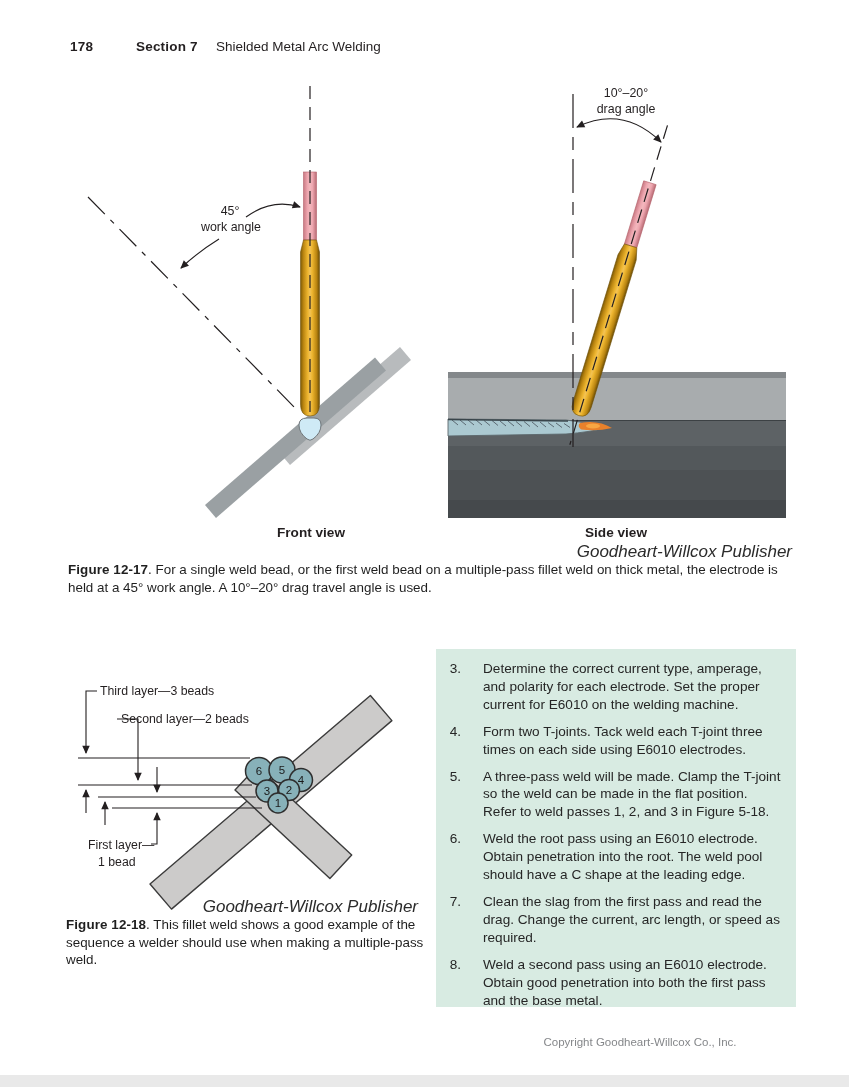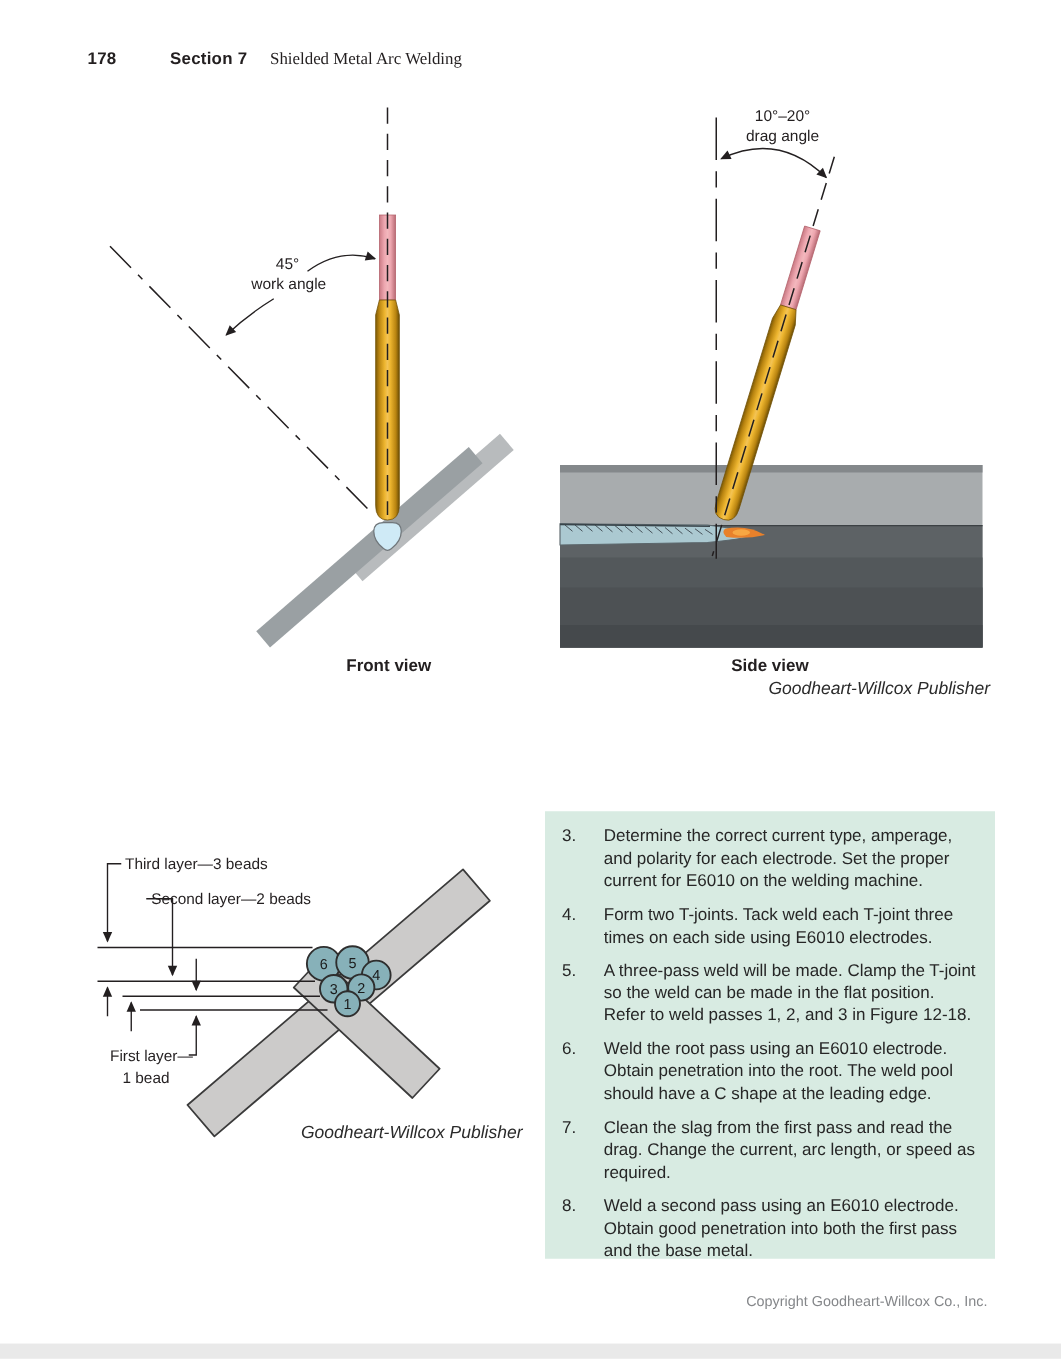--- a/index.html
+++ b/index.html
@@ -1,43 +1,43 @@
 <!DOCTYPE html>
 <html><head>
 <meta charset="utf-8">
 <style>
   html,body{margin:0;padding:0;background:#e9e9e9;}
   .page{position:relative;width:849px;height:1075px;background:#ffffff;overflow:hidden;
         font-family:"Liberation Sans", sans-serif;color:#231f20;}
   .abs{position:absolute;}
   .hdr{top:39px;font-size:13.5px;}
   .hdr b{letter-spacing:.2px;}
-  .credit{font-style:italic;font-size:14px;text-align:right;color:#2b2b2b;}
+  .credit{font-style:italic;font-size:17px;text-align:right;color:#2b2b2b;}
   .caption{font-size:13.4px;line-height:17.6px;color:#1f1f1f;}
   .caption b{letter-spacing:.1px;}
   .procedure-box{background:#d8ebe2;box-sizing:border-box;padding:11px 12px 0 6px;}
   .step{display:flex;margin-bottom:9px;font-size:13.6px;line-height:17.9px;color:#262626;}
   .step-num{width:19px;text-align:right;flex:0 0 19px;}
   .step-text{flex:1;margin-left:22px;}
-  .copyright{font-size:11.5px;color:#85878a;text-align:right;}
+  .copyright{font-size:11.5px;color:#85878a;text-align:center;}
   svg text{font-family:"Liberation Sans", sans-serif;fill:#231f20;}
   .alab{font-size:12.4px;text-anchor:middle;}
   .vlab{font-size:13.6px;font-weight:bold;text-anchor:middle;}
   .dlab{font-size:12.3px;}
   .bnum{font-size:11.5px;text-anchor:middle;fill:#1b1b1b;}
 </style>
 </head>
 <body>
 
 <div class="page">
 
   <div class="abs hdr" style="left:70px;">
     <b class="abs" style="left:0;top:0;">178</b>
     <b class="abs" style="left:66px;top:0;white-space:nowrap;">Section 7</b>
-    <span class="abs" style="left:146px;top:0;white-space:nowrap;font-family:Liberation Serif, serif;">Shielded Metal Arc Welding</span>
+    <span class="abs" style="left:146px;top:0;white-space:nowrap;">Shielded Metal Arc Welding</span>
   </div>
 
   <svg class="abs" style="left:0;top:0;" width="849" height="560" viewBox="0 0 849 560">
     <defs>
       <linearGradient id="goldg" x1="0" y1="0" x2="1" y2="0">
         <stop offset="0" stop-color="#7d5a05"></stop>
           <stop offset=".15" stop-color="#b98410"></stop>
         <stop offset=".38" stop-color="#edb52f"></stop>
           <stop offset=".5" stop-color="#f3c355"></stop>
         <stop offset=".62" stop-color="#edb52f"></stop>
@@ -94,20 +94,23 @@
       <line x1="573" y1="94" x2="573" y2="447" stroke="#231f20" stroke-width="1.2" stroke-dasharray="34 9 13 9"></line>
       <path d="M577,127 Q623,105 661,142" fill="none" stroke="#231f20" stroke-width="1.1" marker-start="url(#arr)" marker-end="url(#arr)"></path>
       <text x="626" y="97" class="alab">10°–20°</text>
       <text x="626" y="113" class="alab">drag angle</text>
       <text x="616" y="537" class="vlab">Side view</text>
     </g>
   </svg>
 
   <div class="abs credit" style="left:492px;top:542px;width:300px;">Goodheart-Willcox Publisher</div>
 
+  <div class="abs caption" style="left:68px;top:561px;width:726px;">
+    <b>Figure 12-17</b><span>. For a single weld bead, or the first weld bead on a multiple-pass fillet weld on thick metal, the electrode is held at a 45° work angle. A 10°–20° drag travel angle is used.</span>
+  </div>
 
   <svg class="abs" style="left:58px;top:652px;" width="372" height="262" viewBox="58 652 372 262">
     <defs>
       <marker id="arr2" viewBox="0 0 8 8" refX="6.8" refY="4" markerWidth="8.5" markerHeight="8.5" orient="auto-start-reverse">
         <path d="M0.5,0.8 L7.6,4 L0.5,7.2 z" fill="#231f20"></path>
       </marker>
     </defs>
     <polygon points="150,884 370.4,695.5 391.9,720.6 171.5,909.1" fill="#cccbca" stroke="#3b3b3b" stroke-width="1.4" stroke-linejoin="round"></polygon>
     <polygon points="256.8,766.6 351.7,855 329.9,878.4 235,790" fill="#cccbca" stroke="#3b3b3b" stroke-width="1.4" stroke-linejoin="round"></polygon>
 
@@ -144,33 +147,36 @@
     </g>
 
     <text x="100" y="695" class="dlab">Third layer—3 beads</text>
     <text x="121" y="723" class="dlab">Second layer—2 beads</text>
     <text x="88" y="849" class="dlab">First layer—</text>
     <text x="98" y="866" class="dlab">1 bead</text>
   </svg>
 
   <div class="abs credit" style="left:118px;top:897px;width:300px;">Goodheart-Willcox Publisher</div>
 
+  <div class="abs caption" style="left:66px;top:916px;width:362px;">
+    <b>Figure 12-18</b><span>. This fillet weld shows a good example of the sequence a welder should use when making a multiple-pass weld.</span>
+  </div>
 
   <div class="abs procedure-box" style="left:436px;top:649px;width:360px;height:358px;">
     <div class="step">
       <span class="step-num">3.</span>
       <span class="step-text">Determine the correct current type, amperage, and polarity for each electrode. Set the proper current for E6010 on the welding machine.</span>
     </div>
     <div class="step">
       <span class="step-num">4.</span>
       <span class="step-text">Form two T-joints. Tack weld each T-joint three times on each side using E6010 electrodes.</span>
     </div>
     <div class="step">
       <span class="step-num">5.</span>
-      <span class="step-text">A three-pass weld will be made. Clamp the T-joint so the weld can be made in the flat position. Refer to weld passes 1, 2, and 3 in Figure 12-18.</span>
+      <span class="step-text">A three-pass weld will be made. Clamp the T-joint so the weld can be made in the flat position. Refer to weld passes 1, 2, and 3 in Figure 5-18.</span>
     </div>
     <div class="step">
       <span class="step-num">6.</span>
       <span class="step-text">Weld the root pass using an E6010 electrode. Obtain penetration into the root. The weld pool should have a C shape at the leading edge.</span>
     </div>
     <div class="step">
       <span class="step-num">7.</span>
       <span class="step-text">Clean the slag from the first pass and read the drag. Change the current, arc length, or speed as required.</span>
     </div>
     <div class="step">

